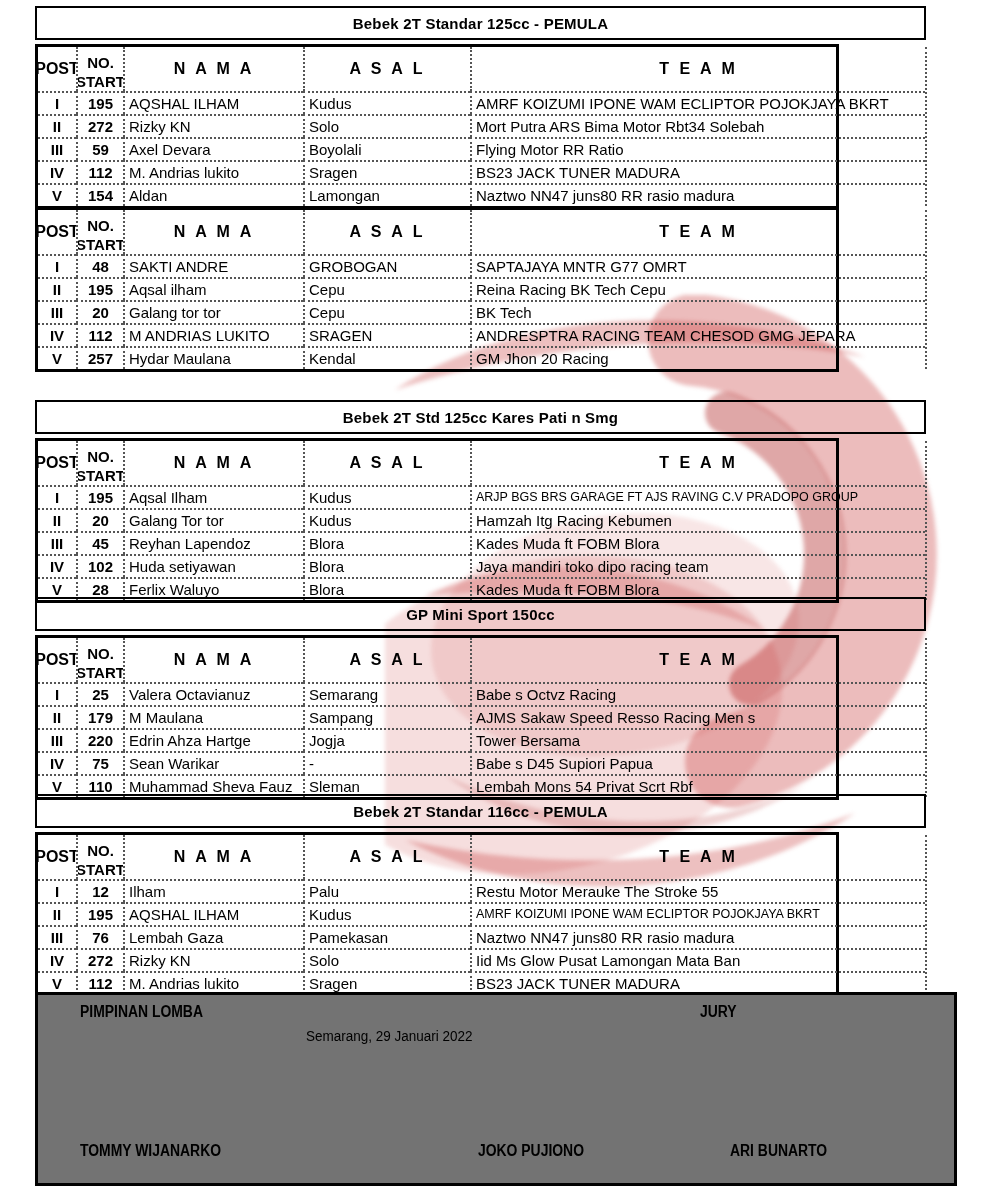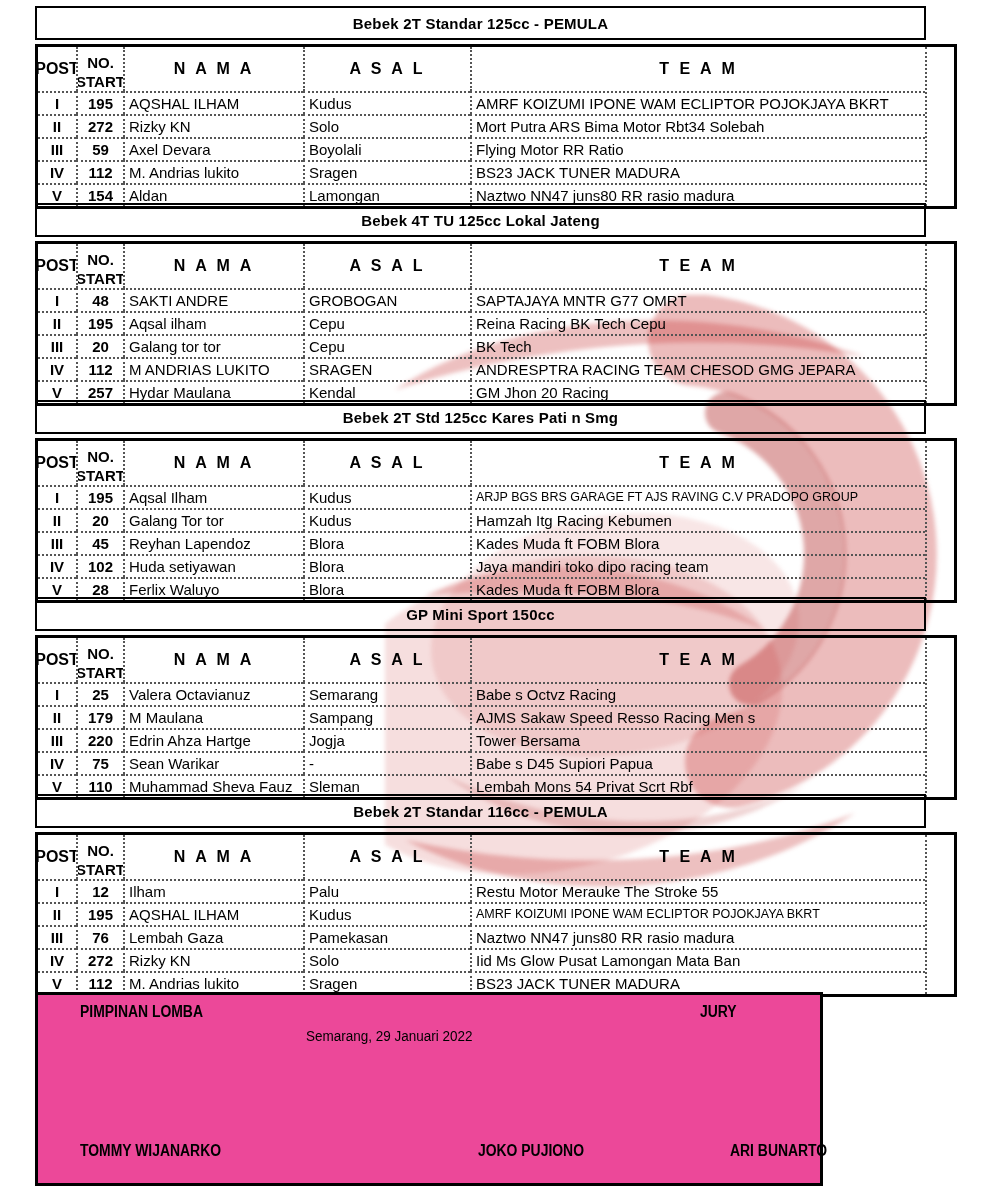--- a/index.html
+++ b/index.html
@@ -6,39 +6,39 @@
   body{width:1000px;height:1192px;position:relative;font-family:"Liberation Sans",sans-serif;color:#000;overflow:hidden;}
 
   
   .wm{position:absolute;left:385px;top:295px;width:615px;height:615px;z-index:0;filter:blur(2px);pointer-events:none;}
 
   
   .block{position:absolute;left:35px;width:922px;z-index:1;}
   .title-bar{width:891px;height:34px;border:2px solid #000;box-sizing:border-box;
     display:flex;align-items:center;justify-content:center;
     font-weight:bold;font-size:15px;letter-spacing:.2px;}
-  .grid{margin-top:4px;width:922px;border:3px solid #000;box-sizing:border-box;
+  .grid{margin-top:4px;width:804px;border:3px solid #000;box-sizing:border-box;
     display:grid;grid-template-columns:38px 47px 180px 167px 455px 1fr;
     grid-template-rows:44px repeat(5,23px);}
   .c{box-sizing:border-box;overflow:hidden;white-space:nowrap;display:flex;align-items:center;
     font-size:15px;line-height:1;}
   .bl{border-left:2px dotted #555;}
   .bt{border-top:2px dotted #555;}
   .pos{justify-content:center;font-weight:bold;}
   .num{justify-content:center;font-weight:bold;}
   .txt{padding-left:4px;}
   .h{font-weight:bold;justify-content:center;font-size:16px;}
   .hsp{letter-spacing:3px;}
   .start{flex-direction:column;justify-content:flex-end;line-height:19px;font-size:15px;}
   .team-sm{font-size:12.5px;}
   .extra{grid-column:6;grid-row:1/7;}
 
   
-  .footer{position:absolute;left:35px;top:992px;width:788px;height:194px;border:3px solid #000;
-    box-sizing:border-box;z-index:1;background:#ec4899;}
+  .footer{position:absolute;left:35px;top:992px;width:922px;height:194px;border:3px solid #000;
+    box-sizing:border-box;z-index:1;background:#737373;}
   .fitem{position:absolute;white-space:nowrap;}
   .cond{display:inline-block;transform:scaleX(.87);transform-origin:0 50%;}
   .fbold{font-weight:bold;font-size:16px;}
   .fdate{font-size:15.5px;}
   .f-left{left:42px;top:8px;}
   .f-jury{left:662px;top:8px;}
   .f-date{left:268px;top:32px;}
   .f-sig1{left:42px;top:147px;}
   .f-sig2{left:440px;top:147px;}
   .f-sig3{left:692px;top:147px;}
@@ -98,21 +98,20 @@
 
     <div class="c pos bt">V</div>
     <div class="c num bl bt">154</div>
     <div class="c txt bl bt">Aldan</div>
     <div class="c txt bl bt">Lamongan</div>
     <div class="c txt bl bt">Naztwo NN47 juns80 RR rasio madura</div>
   </div>
 </div>
 
 <div class="block" style="top:203px">
-  <div class="title-bar">Bebek 4T TU 125cc Lokal Jateng</div>
   <div class="grid">
     <div class="c h pos">POST</div>
     <div class="c h start bl">
         <span>NO.</span>
         <span>START</span>
       </div>
     <div class="c h hsp bl">N A M A</div>
     <div class="c h hsp bl">A S A L</div>
     <div class="c h hsp bl">T E A M</div>
     <div class="c extra bl"></div>

